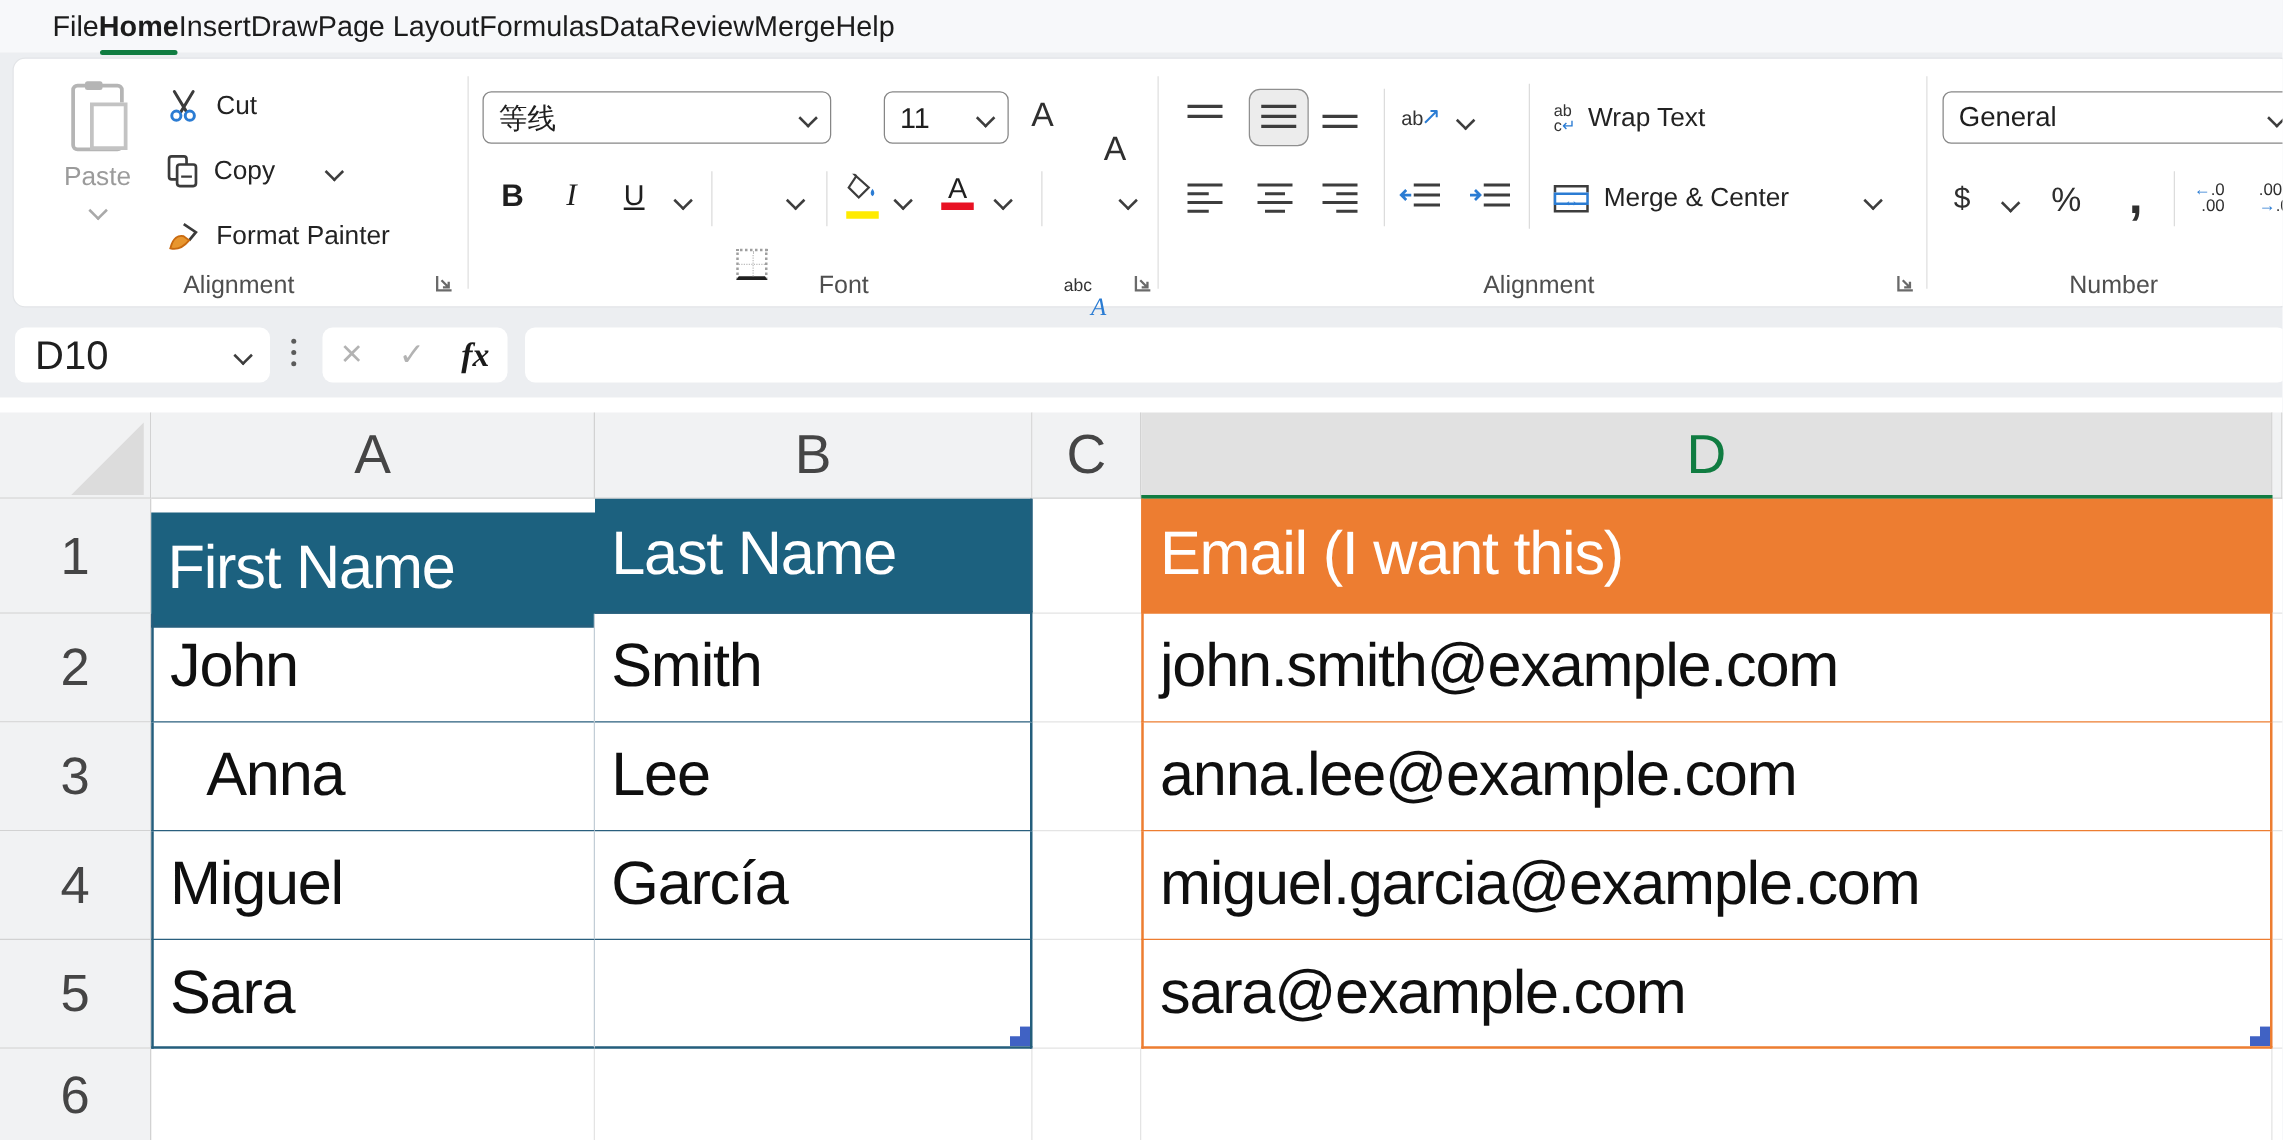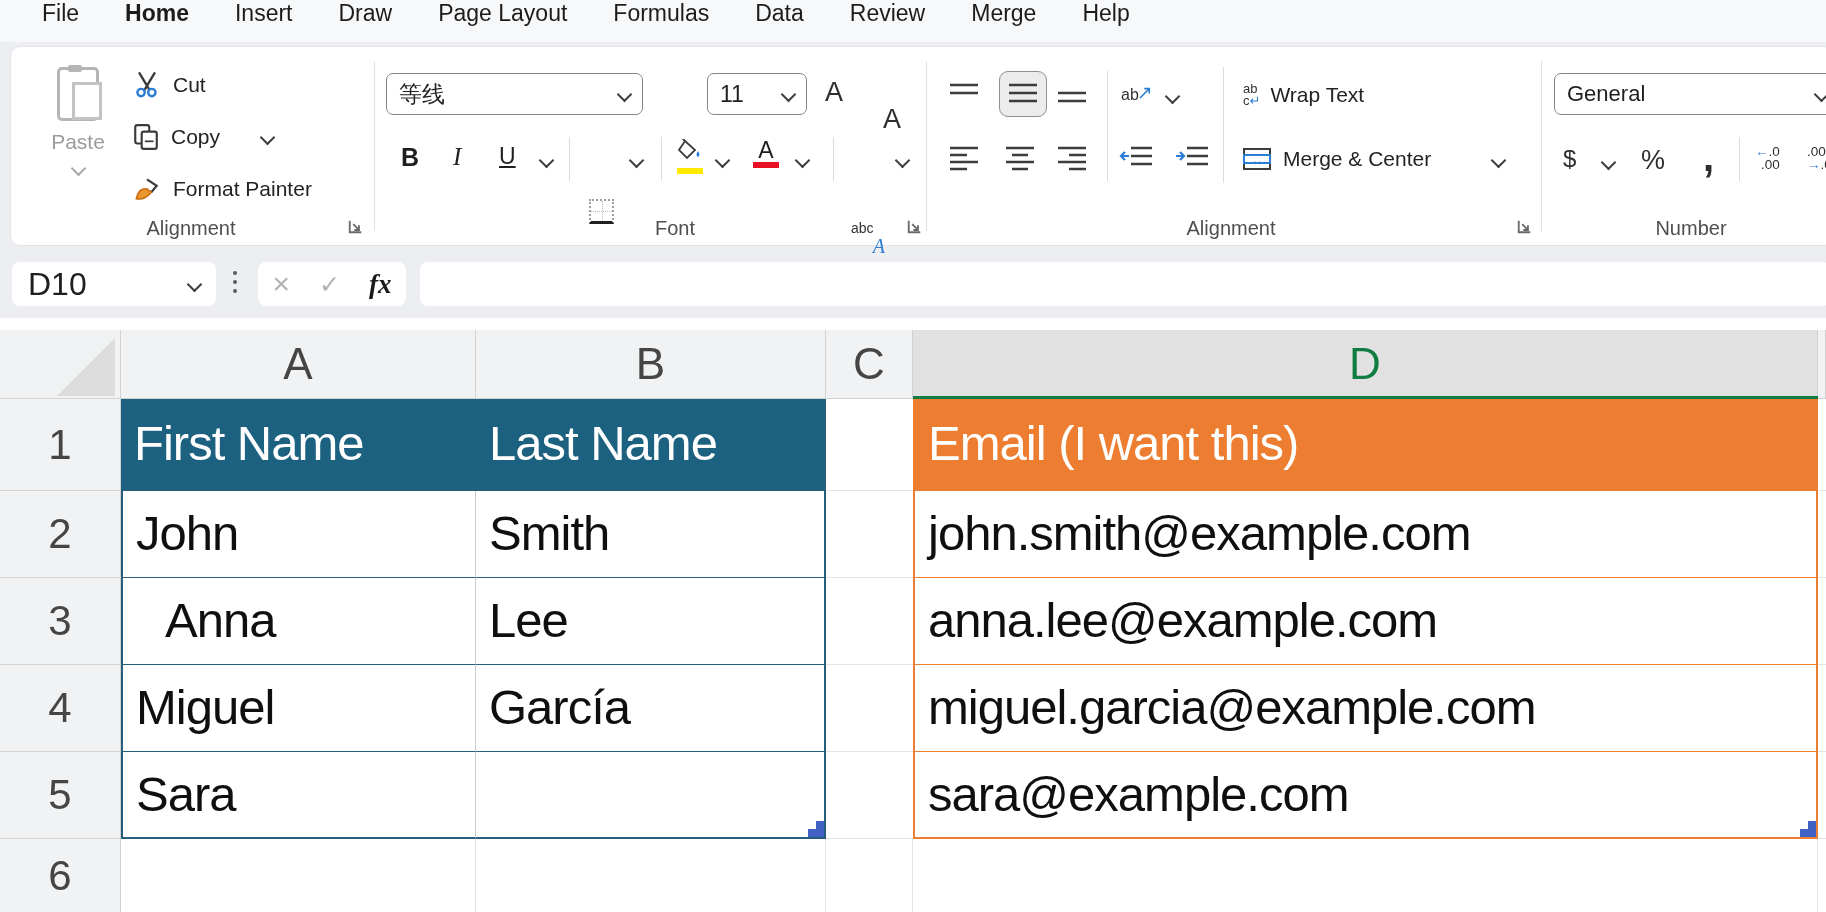--- a/index.html
+++ b/index.html
@@ -4,21 +4,21 @@
 <style>
   html,body{margin:0;padding:0;}
   body{
     width:1826px;height:912px;position:relative;overflow:hidden;
     background:#eceef1;font-family:"Liberation Sans",sans-serif;
     -webkit-font-smoothing:antialiased;color:#1f1f1f;
   }
   .abs{position:absolute;}
   
   .menubar{top:0;left:0;width:1826px;height:42px;background:#f7f8fa;
-    display:flex;padding-left:42px;gap:46px;font-size:23px;color:#1c1c1c;box-sizing:border-box;}
+    display:flex;align-items:center;padding-left:42px;font-size:23px;color:#1c1c1c;box-sizing:border-box;}
   .menu-item{position:relative;cursor:pointer;white-space:nowrap;}
   .menu-item.active{font-weight:700;}
   .menu-item.active::after{content:"";position:absolute;left:1px;right:1px;bottom:-9px;height:4px;border-radius:2px;background:#107C41;}
   
   .ribbon{top:46px;left:10px;width:1824px;height:200px;background:#ffffff;
     border:1px solid #e2e4e7;border-radius:10px;box-sizing:border-box;}
   .gsep{position:absolute;top:14px;bottom:14px;width:1px;background:#e0e0e0;}
   .group-label{position:absolute;top:170px;font-size:20px;color:#4f4f4f;text-align:center;}
   .launcher{position:absolute;top:172px;width:15px;height:15px;}
   .rlabel{font-size:21px;color:#232323;white-space:nowrap;}
@@ -120,21 +120,21 @@
     </svg>
     <span class="rlabel">Format Painter</span>
   </div>
   <div class="group-label" style="left:40px;width:280px;">Alignment</div>
   <svg class="launcher" style="left:337px;" viewBox="0 0 13 13">
     <path d="M1.5 1.5 v10 h10" fill="none" stroke="#6a6a6a" stroke-width="1.6"></path>
     <path d="M4.5 4.5 l5 5 M9.5 5.5 v4 h-4" stroke="#6a6a6a" stroke-width="1.6" fill="none"></path>
   </svg>
   <div class="gsep" style="left:363px;"></div>
 
-  <div class="combo" style="left:375px;top:26px;width:257px;height:42px;font-size:23px;align-items:center;">
+  <div class="combo" style="left:375px;top:26px;width:279px;height:42px;font-size:23px;align-items:center;">
     <span>等线</span>
     <span class="chev"></span>
   </div>
   <div class="combo" style="left:696px;top:26px;width:100px;height:42px;font-size:23px;">
     <span>11</span>
     <span class="chev"></span>
   </div>
   <div class="abs big-a" style="left:814px;top:32px;">A</div>
   <div class="abs big-a" style="left:872px;top:32px;">A</div>
 
@@ -278,21 +278,21 @@
   <div class="colhdr" style="left:1818px;top:12px;width:8px;height:69px;"></div>
   <div class="abs" style="left:913px;top:77.5px;width:905px;height:3.5px;background:#107C41;"></div>
 
   <div class="rowhdr" style="left:0;top:81px;width:121px;height:92px;">1</div>
   <div class="rowhdr" style="left:0;top:173px;width:121px;height:87px;">2</div>
   <div class="rowhdr" style="left:0;top:260px;width:121px;height:87px;">3</div>
   <div class="rowhdr" style="left:0;top:347px;width:121px;height:87px;">4</div>
   <div class="rowhdr" style="left:0;top:434px;width:121px;height:87px;">5</div>
   <div class="rowhdr" style="left:0;top:521px;width:121px;height:73px;border-bottom:none;">6</div>
 
-  <div class="cell" style="left:121px;top:81px;width:355px;height:92px;line-height:88px;background:#1C617F;color:#fff;border-bottom:2px solid #245E7C;">First Name</div>
+  <div class="cell" style="left:121px;top:92px;width:355px;height:92px;line-height:88px;background:#1C617F;color:#fff;border-bottom:2px solid #245E7C;">First Name</div>
   <div class="cell" style="left:476px;top:81px;width:350px;height:92px;line-height:88px;background:#1C617F;color:#fff;border-bottom:2px solid #245E7C;border-right:2px solid #245E7C;">Last Name</div>
   <div class="cell" style="left:826px;top:81px;width:87px;height:92px;border-bottom:1px solid #e4e4e4;"></div>
   <div class="cell" style="left:913px;top:81px;width:905px;height:92px;line-height:88px;background:#ED7D31;color:#fff;border-left:2px solid #ED7D31;border-right:2px solid #ED7D31;">Email (I want this)</div>
   <div class="abs" style="left:1818px;top:172px;width:8px;height:1px;background:#e4e4e4;"></div>
 
   <div class="cell" style="left:121px;top:173px;width:355px;height:87px;line-height:84px;border-left:2px solid #245E7C;border-bottom:1.5px solid #2A5F7E;border-right:1px solid #c2cdd6;">John</div>
   <div class="cell" style="left:476px;top:173px;width:350px;height:87px;line-height:84px;border-bottom:1.5px solid #2A5F7E;border-right:2px solid #245E7C;">Smith</div>
   <div class="cell" style="left:826px;top:173px;width:87px;height:87px;border-bottom:1px solid #e4e4e4;"></div>
   <div class="cell" style="left:913px;top:173px;width:905px;height:87px;line-height:84px;border-left:2px solid #ED7D31;border-right:2px solid #ED7D31;border-bottom:1.5px solid #ED7D31;">john.smith@example.com</div>
   <div class="abs" style="left:1818px;top:259px;width:8px;height:1px;background:#e4e4e4;"></div>

